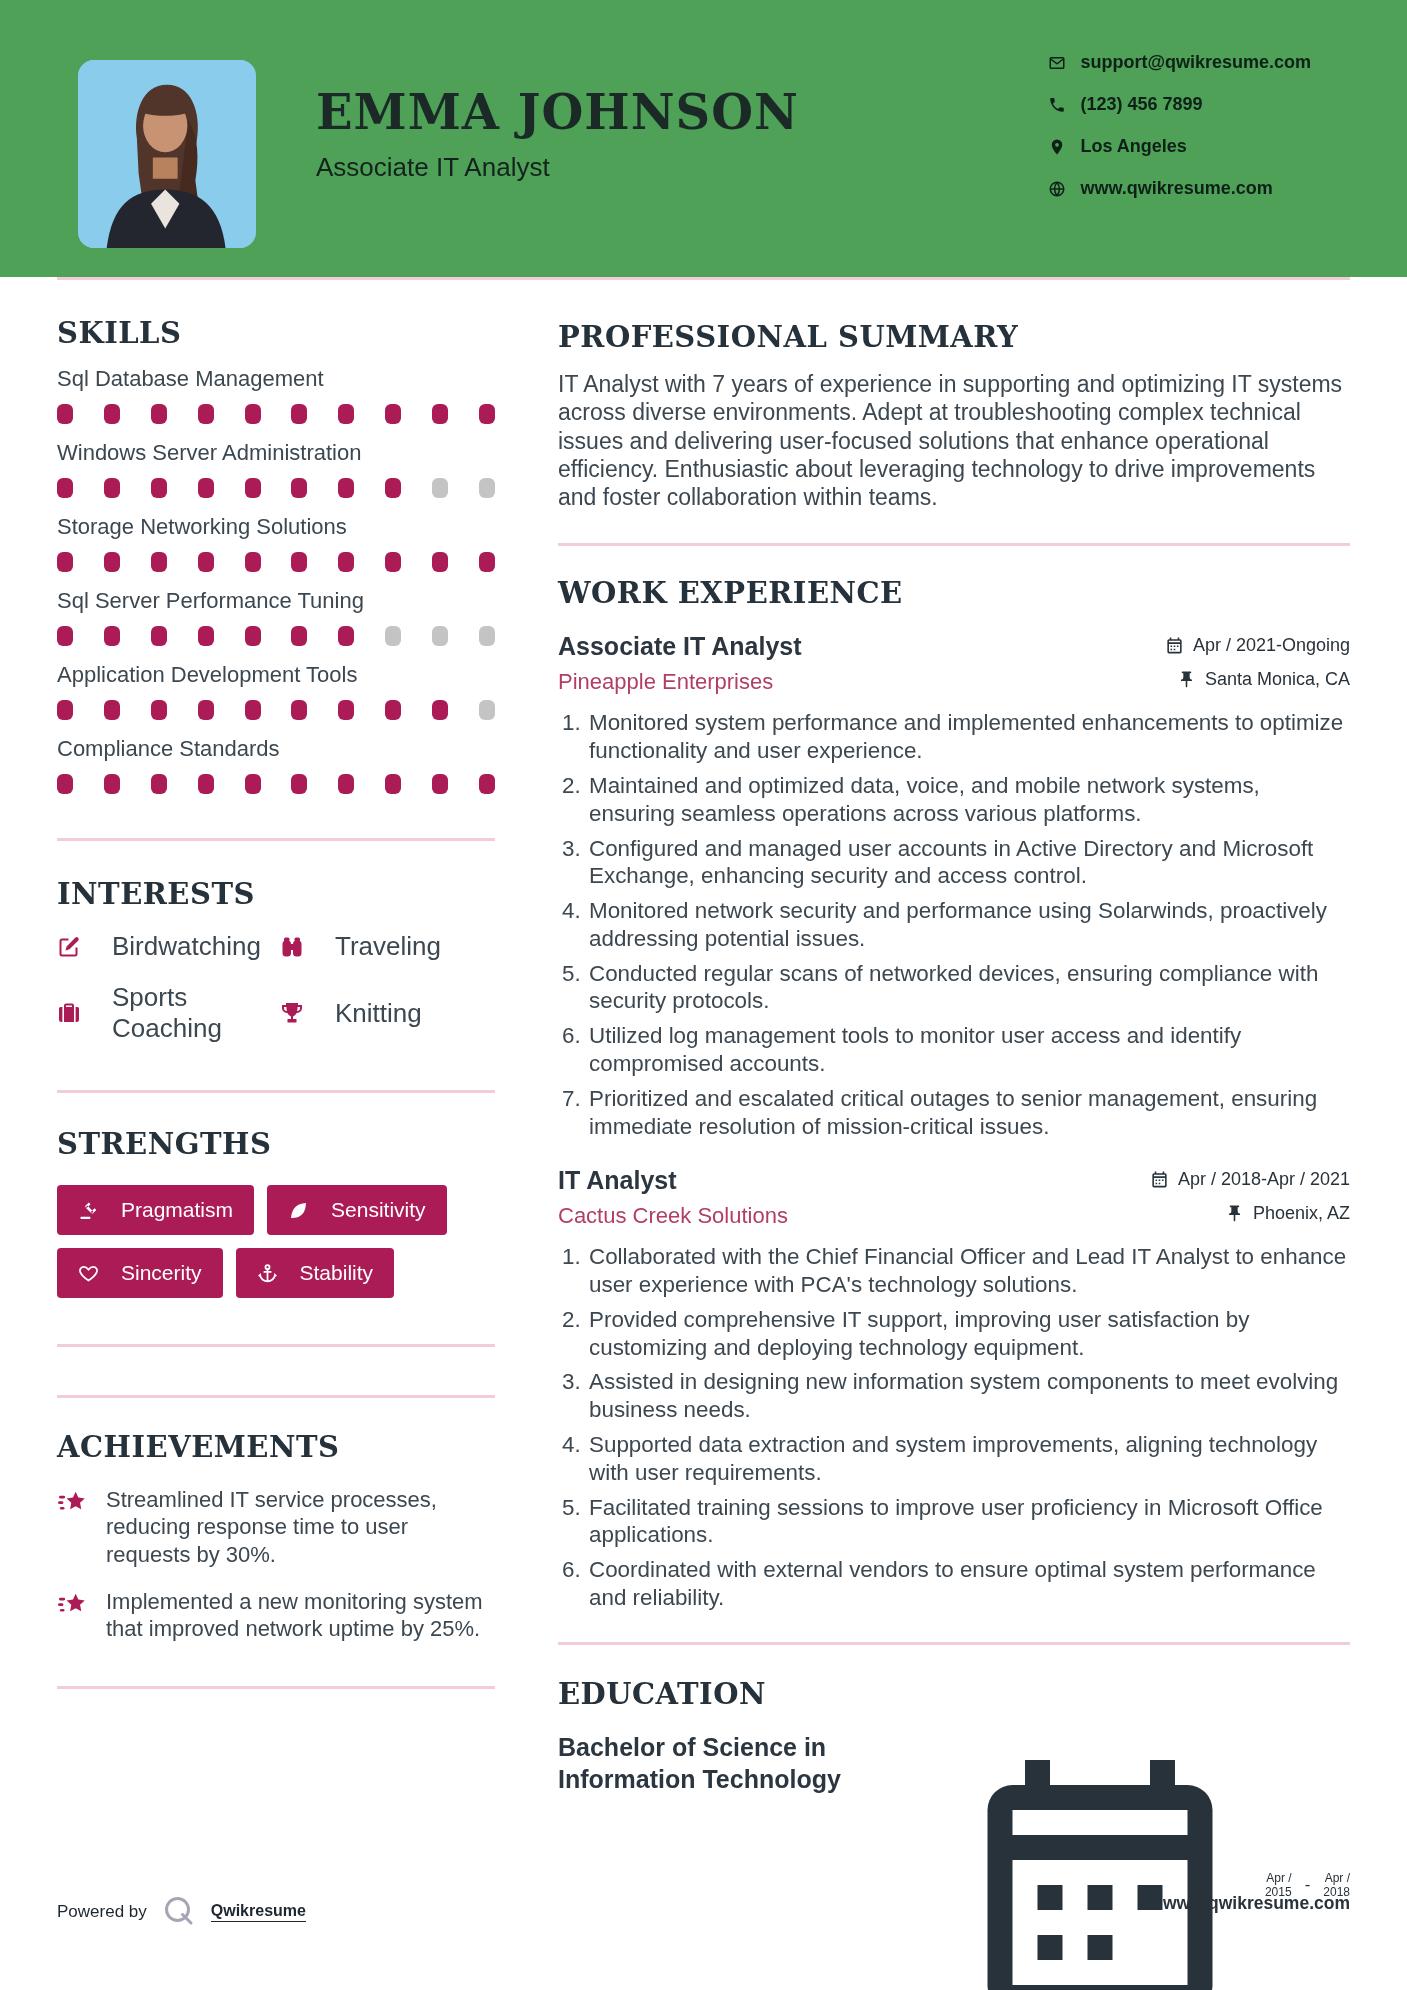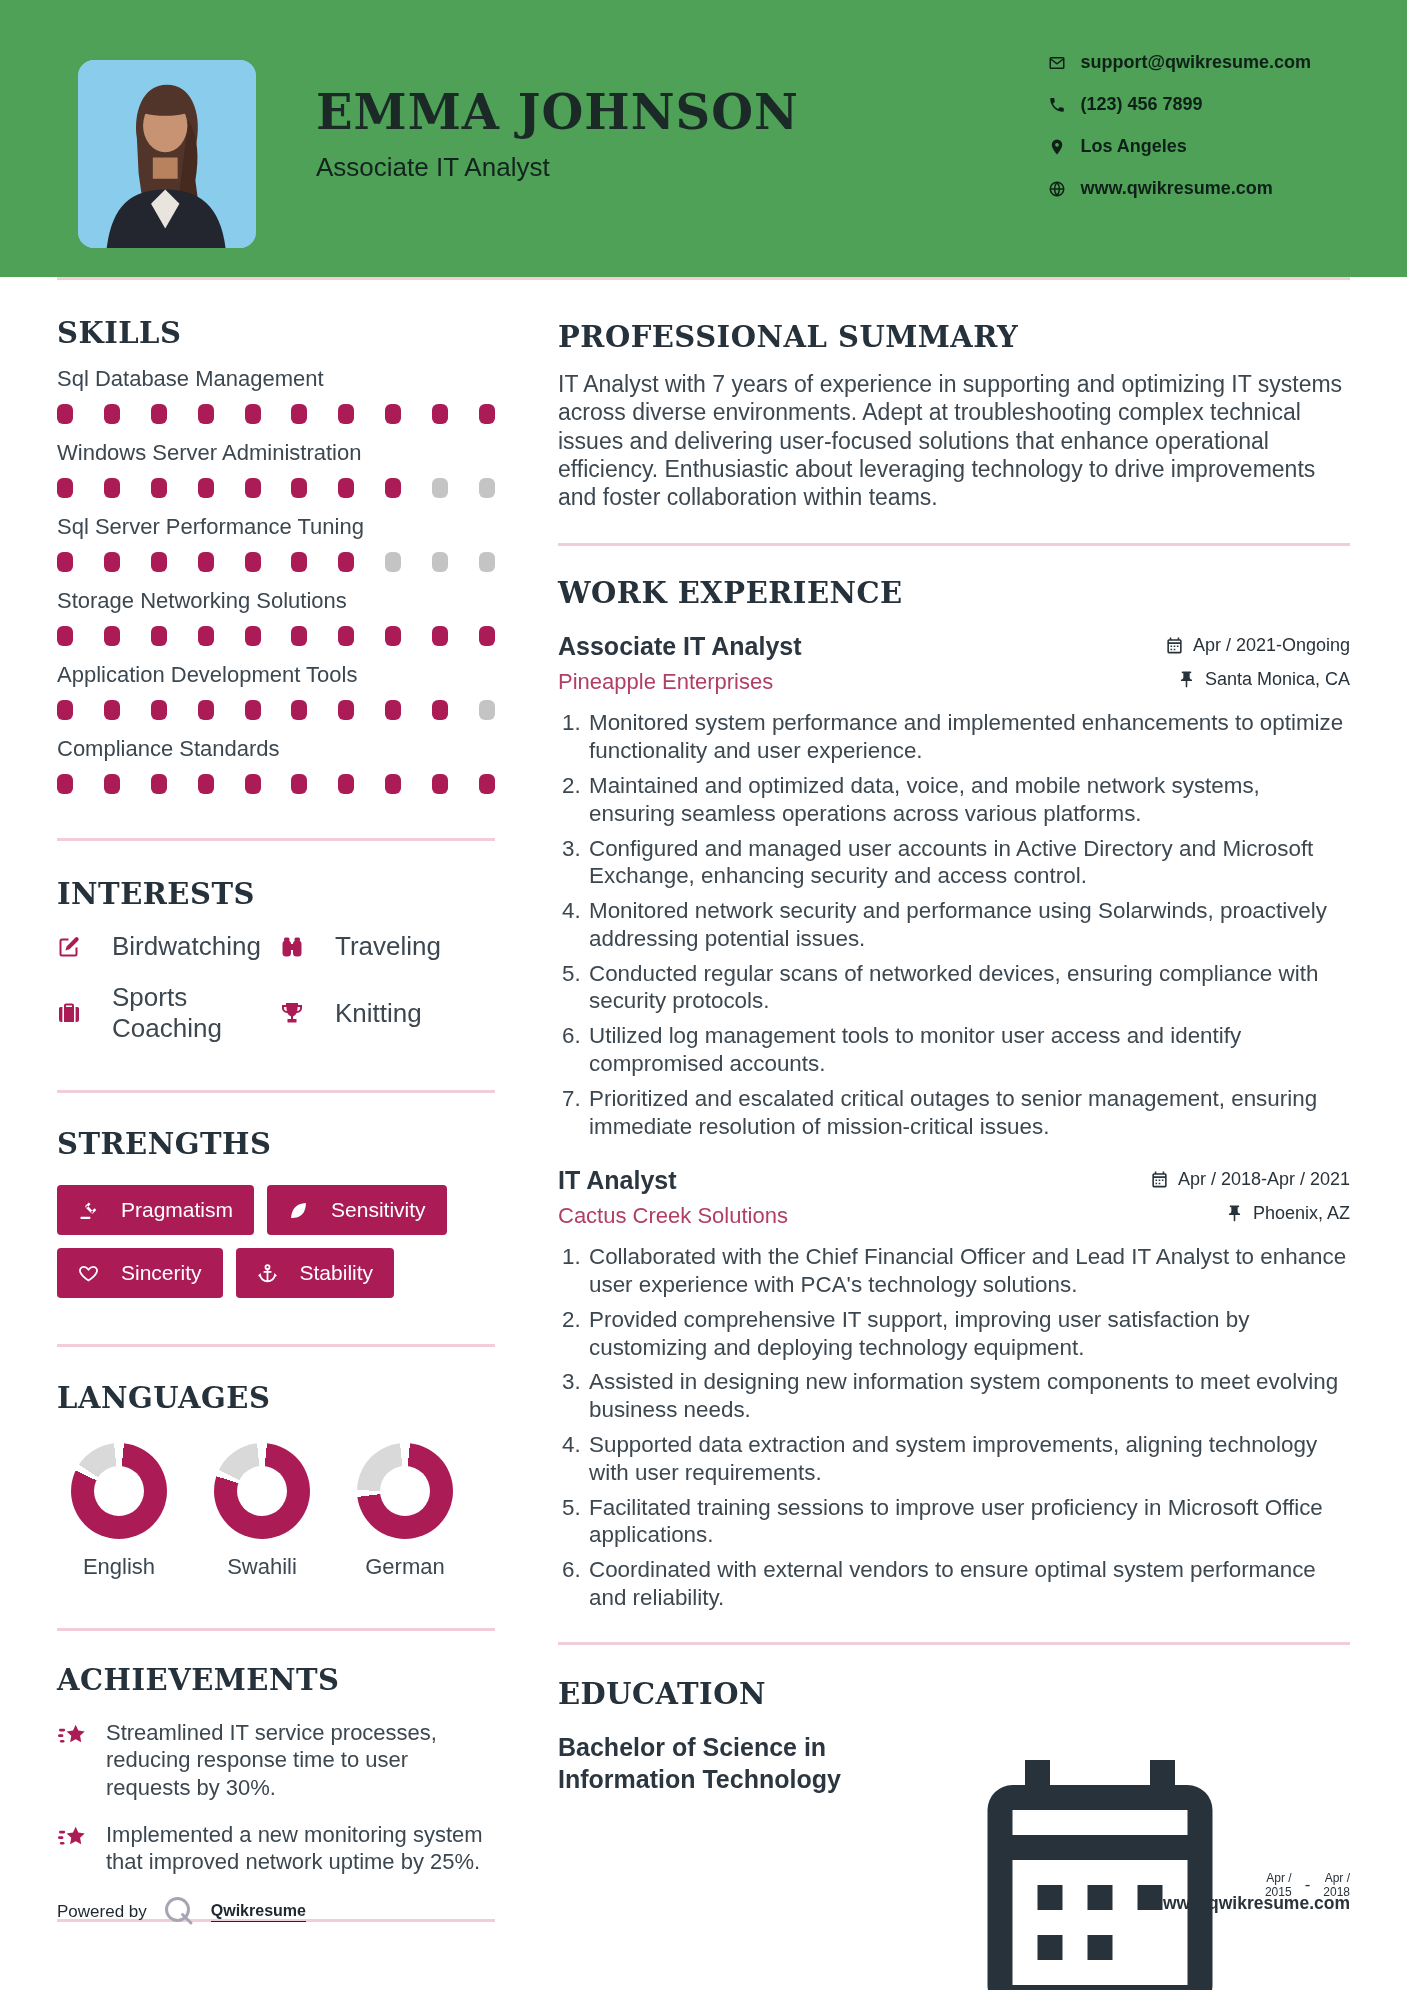--- a/index.html
+++ b/index.html
@@ -200,47 +200,47 @@
               <span class="dot filled"></span>
               <span class="dot filled"></span>
               <span class="dot filled"></span>
               <span class="dot filled"></span>
               <span class="dot filled"></span>
               <span class="dot"></span>
               <span class="dot"></span>
             </div>
         </div>
         <div>
+          <div class="skill-label">Storage Networking Solutions</div>
+          <div class="dots">
+              <span class="dot filled"></span>
+              <span class="dot filled"></span>
+              <span class="dot filled"></span>
+              <span class="dot filled"></span>
+              <span class="dot filled"></span>
+              <span class="dot filled"></span>
+              <span class="dot filled"></span>
+              <span class="dot filled"></span>
+              <span class="dot filled"></span>
+              <span class="dot filled"></span>
+            </div>
+        </div>
+        <div>
           <div class="skill-label">Sql Server Performance Tuning</div>
           <div class="dots">
               <span class="dot filled"></span>
               <span class="dot filled"></span>
               <span class="dot filled"></span>
               <span class="dot filled"></span>
               <span class="dot filled"></span>
               <span class="dot filled"></span>
               <span class="dot filled"></span>
               <span class="dot"></span>
               <span class="dot"></span>
               <span class="dot"></span>
-            </div>
-        </div>
-        <div>
-          <div class="skill-label">Storage Networking Solutions</div>
-          <div class="dots">
-              <span class="dot filled"></span>
-              <span class="dot filled"></span>
-              <span class="dot filled"></span>
-              <span class="dot filled"></span>
-              <span class="dot filled"></span>
-              <span class="dot filled"></span>
-              <span class="dot filled"></span>
-              <span class="dot filled"></span>
-              <span class="dot filled"></span>
-              <span class="dot filled"></span>
             </div>
         </div>
         <div>
           <div class="skill-label">Application Development Tools</div>
           <div class="dots">
               <span class="dot filled"></span>
               <span class="dot filled"></span>
               <span class="dot filled"></span>
               <span class="dot filled"></span>
               <span class="dot filled"></span>
@@ -349,37 +349,20 @@
                   <circle cx="12" cy="4.8" r="2.3"></circle>
                   <path d="M12 7.1V21M8.3 10.2h7.4M12 21c-4.3 0-8-3.2-8.5-7.4L2 15l1.5-1.4M12 21c4.3 0 8-3.2 8.5-7.4L22 15l-1.5-1.4"></path>
                 </svg>
             </span>
             <span>Stability</span>
           </div>
         </div>
       </div>
       <div class="sep s3"></div>
 
-      <div class="languages">
-        <div class="sec-h">LANGUAGES</div>
-        <div class="langs">
-          <div class="lang">
-            <div class="donut" style="background: conic-gradient(rgb(255, 255, 255) 0deg, rgb(255, 255, 255) 6deg, rgb(171, 28, 87) 6deg, rgb(171, 28, 87) 295.2deg, rgb(255, 255, 255) 295.2deg, rgb(255, 255, 255) 303.2deg, rgb(217, 217, 217) 303.2deg, rgb(217, 217, 217) 354deg, rgb(255, 255, 255) 354deg, rgb(255, 255, 255) 360deg);"></div>
-            <div class="lang-label">English</div>
-          </div>
-          <div class="lang">
-            <div class="donut" style="background: conic-gradient(rgb(255, 255, 255) 0deg, rgb(255, 255, 255) 6deg, rgb(171, 28, 87) 6deg, rgb(171, 28, 87) 288deg, rgb(255, 255, 255) 288deg, rgb(255, 255, 255) 296deg, rgb(217, 217, 217) 296deg, rgb(217, 217, 217) 354deg, rgb(255, 255, 255) 354deg, rgb(255, 255, 255) 360deg);"></div>
-            <div class="lang-label">Swahili</div>
-          </div>
-          <div class="lang">
-            <div class="donut" style="background: conic-gradient(rgb(255, 255, 255) 0deg, rgb(255, 255, 255) 6deg, rgb(171, 28, 87) 6deg, rgb(171, 28, 87) 262.8deg, rgb(255, 255, 255) 262.8deg, rgb(255, 255, 255) 270.8deg, rgb(217, 217, 217) 270.8deg, rgb(217, 217, 217) 354deg, rgb(255, 255, 255) 354deg, rgb(255, 255, 255) 360deg);"></div>
-            <div class="lang-label">German</div>
-          </div>
-        </div>
-      </div>
       <div class="sep s4"></div>
 
       <div class="achievements">
         <div class="sec-h">ACHIEVEMENTS</div>
         <div class="ach-list">
           <div class="ach">
             <span class="aicon">
               <svg viewBox="0 0 24 24" fill="currentColor">
                   <path d="M14 2.8l2 4.4 4.8.6-3.5 3.3.9 4.8-4.2-2.3-4.2 2.3.9-4.8-3.5-3.3 4.8-.6z"></path>
                   <rect x="1.5" y="5.8" width="4.6" height="2" rx="1"></rect>

